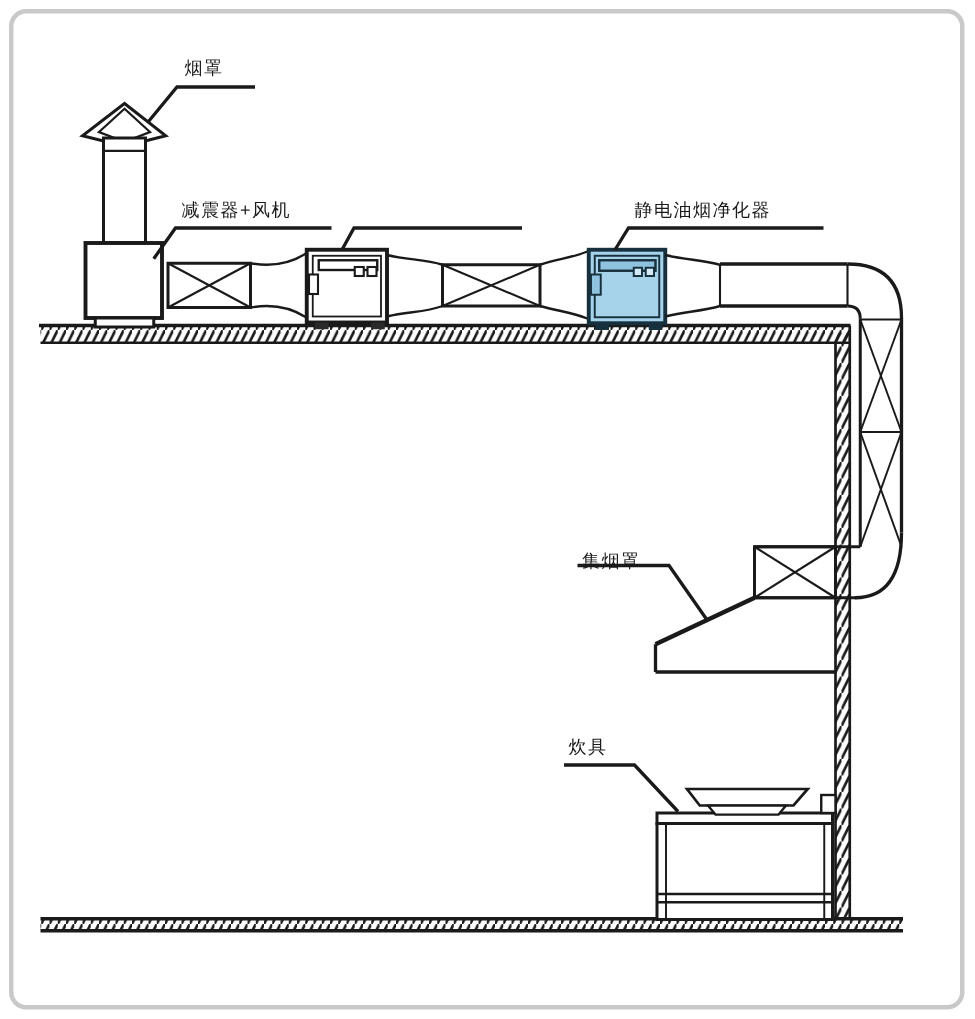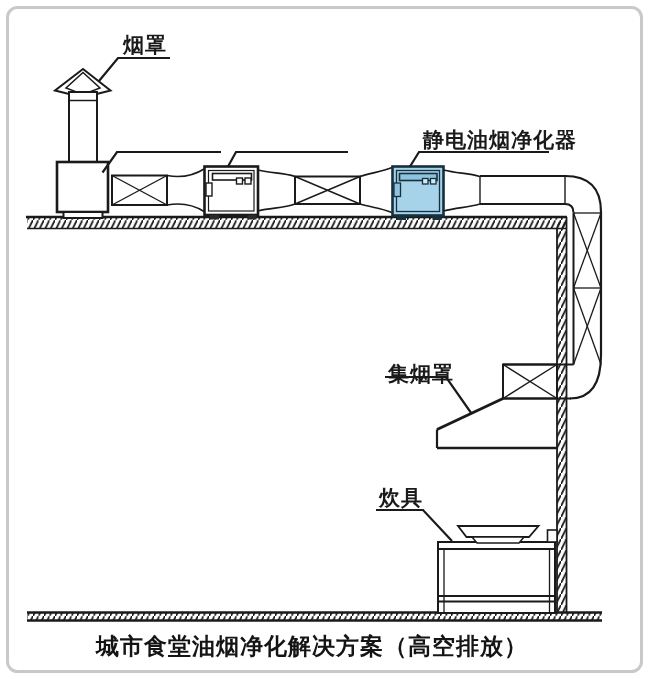--- a/index.html
+++ b/index.html
@@ -2,21 +2,21 @@
 <html><head>
 <meta charset="utf-8">
 <style>
   html,body{margin:0;padding:0;background:#ffffff;}
   #stage{
     position:relative;width:650px;height:679px;background:#ffffff;overflow:hidden;
     font-family:"Liberation Sans","DejaVu Sans",sans-serif;
   }
   #drawing{position:absolute;left:0;top:0;}
   .lbl{
-    position:absolute;color:#1a1a1a;font-size:21px;font-weight:700;
+    position:absolute;color:#1a1a1a;font-size:12px;font-weight:400;
     white-space:nowrap;line-height:18px;letter-spacing:1px;
   }
   .caption{
     position:absolute;left:96px;top:631px;color:#141414;font-size:23px;
     font-weight:bold;white-space:nowrap;letter-spacing:1px;
   }
 </style>
 </head>
 <body>
 
@@ -157,19 +157,19 @@
       <path d="M170,58 L118,58 L99,81"></path>
       <path d="M221,152 L117,152 L102.5,172.5"></path>
       <path d="M348,152 L236,152 L228,166.5"></path>
       <path d="M549,152 L419,152 L410,166.5"></path>
       <path d="M385,377 L446,377 L471.5,413.5"></path>
       <path d="M376,510 L423,510 L452,541"></path>
     </g>
   </svg>
 
   <div class="lbl" style="left:123px;top:36px;">烟罩</div>
+  <div class="lbl" style="left:121px;top:131px;">减震器+风机</div>
   <div class="lbl" style="left:423px;top:131px;">静电油烟净化器</div>
   <div class="lbl" style="left:388px;top:353px;margin-top:12px;">集烟罩</div>
   <div class="lbl" style="left:379px;top:489px;text-align:right;">炊具</div>
 
-  <div class="caption">城市食堂油烟净化解决方案（高空排放）</div>
 
 </div>
 
 </body></html>

